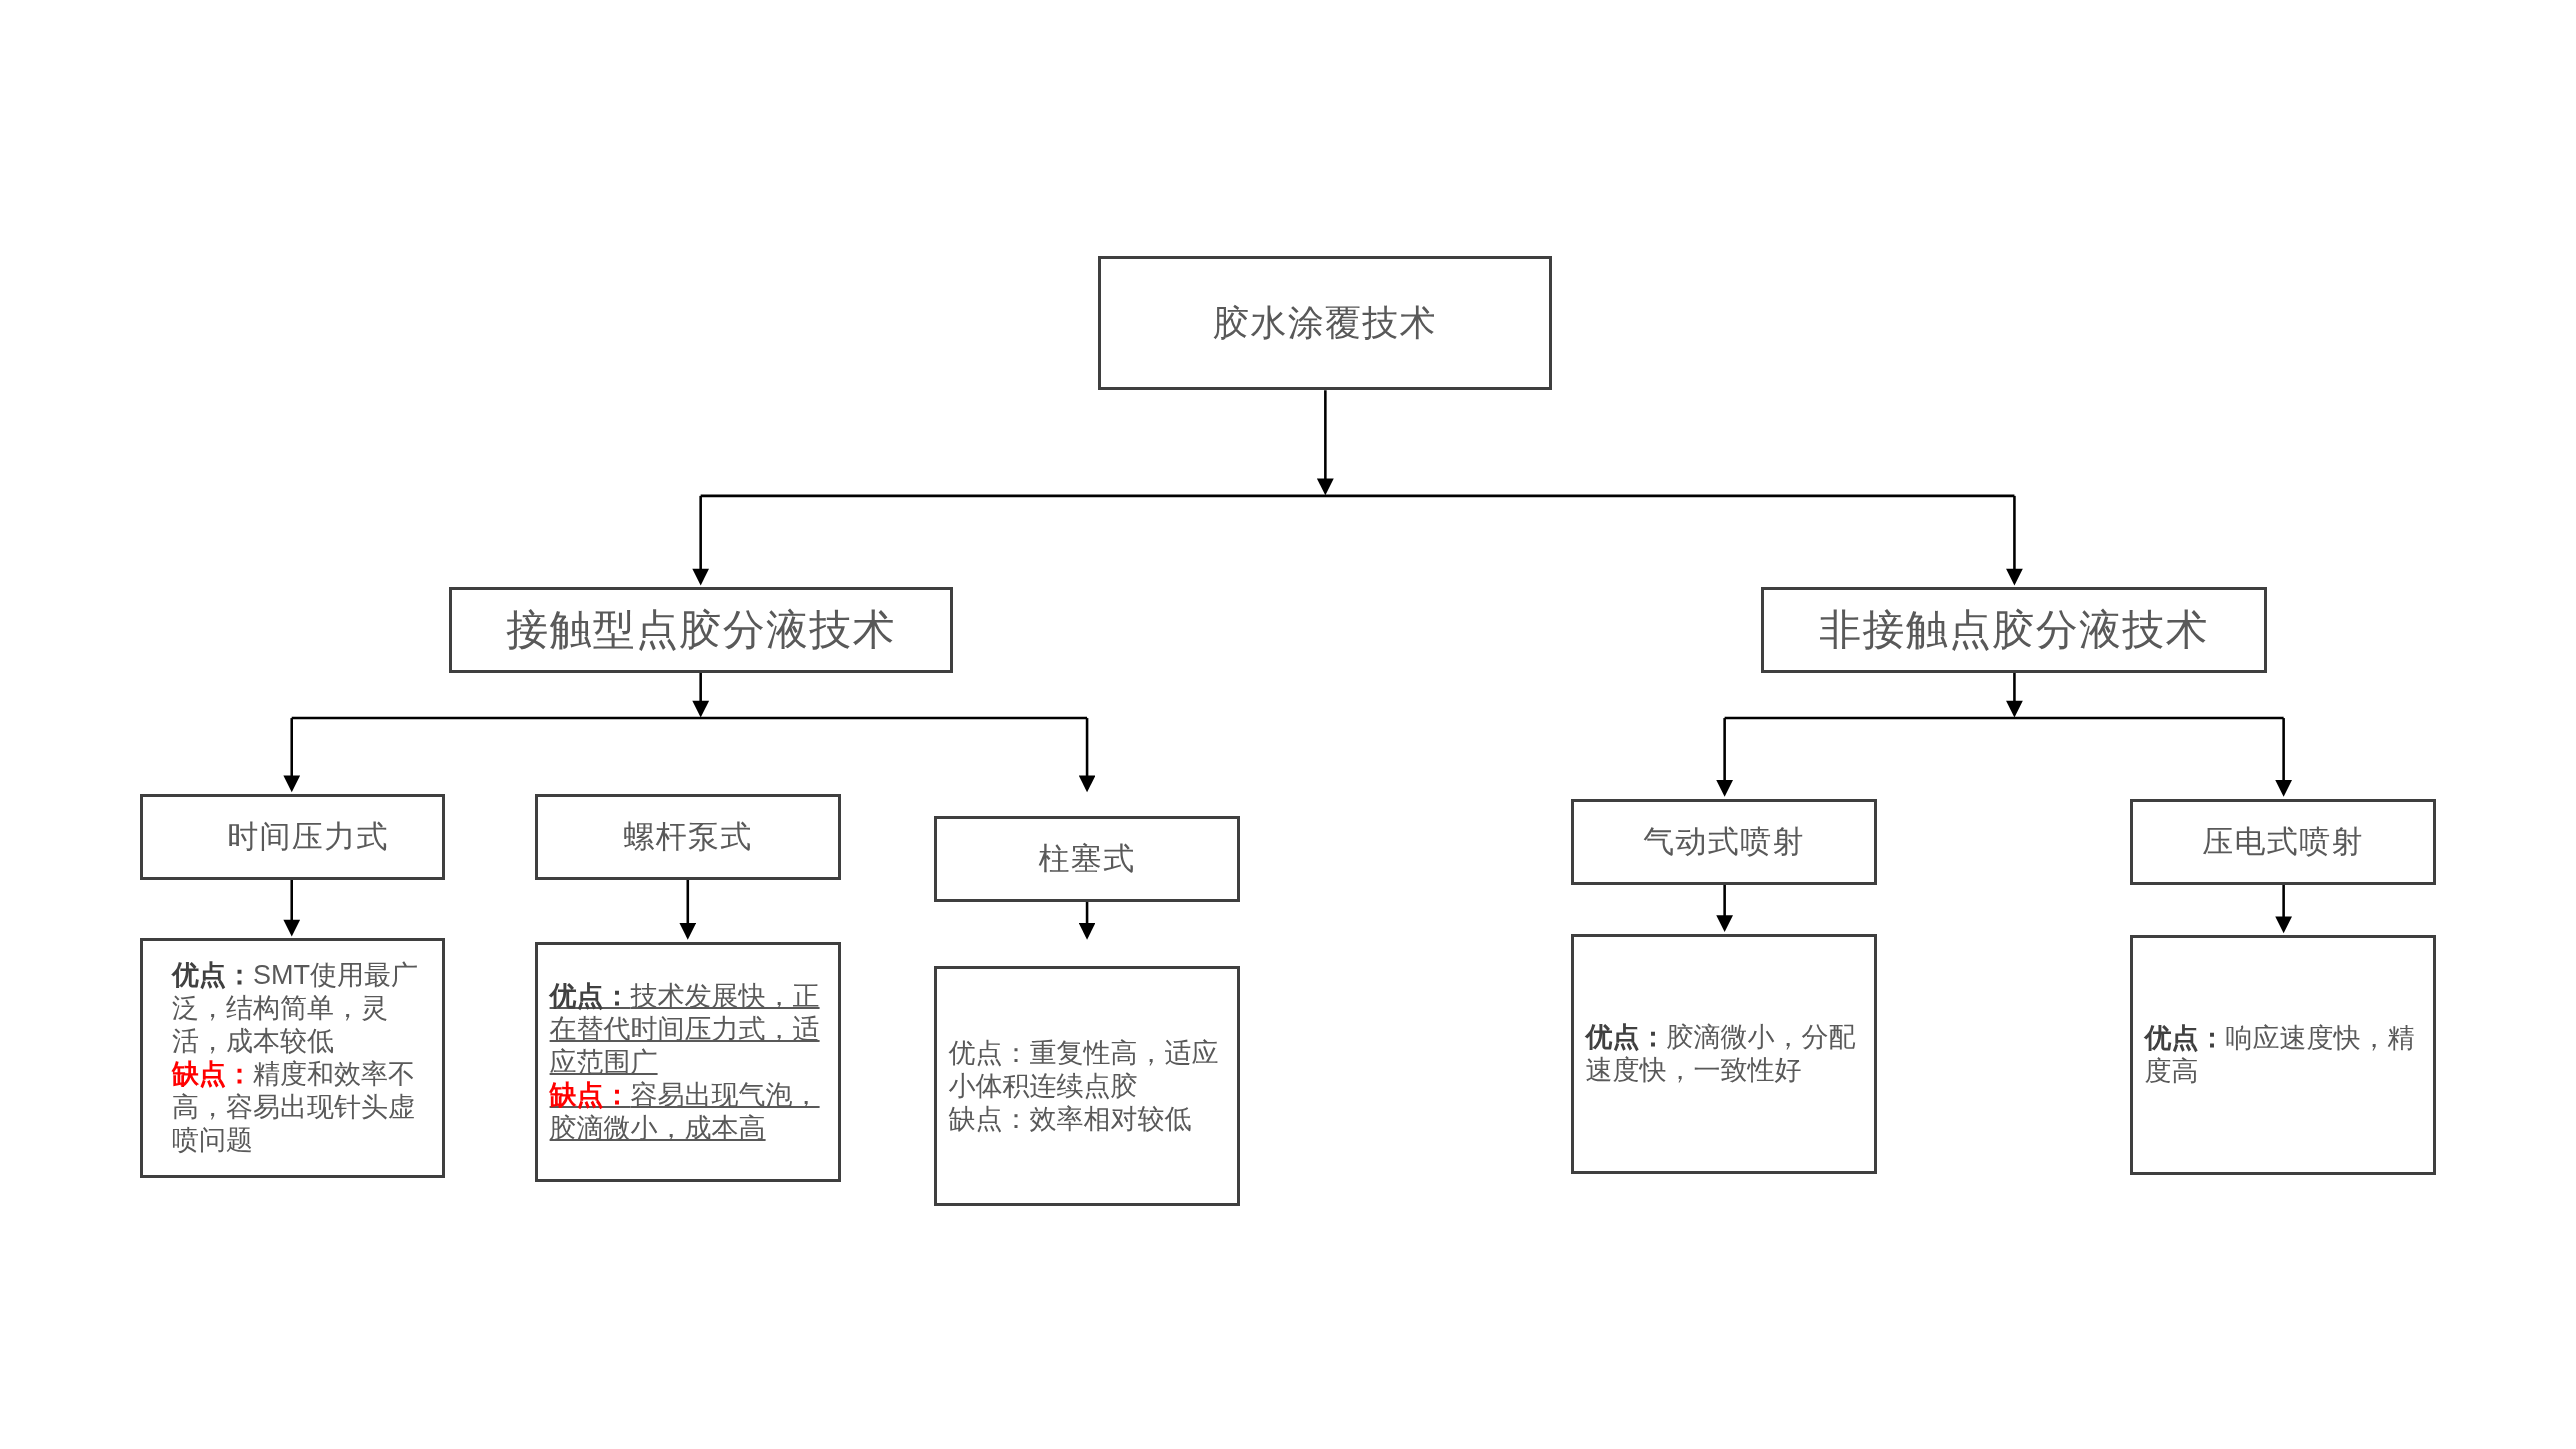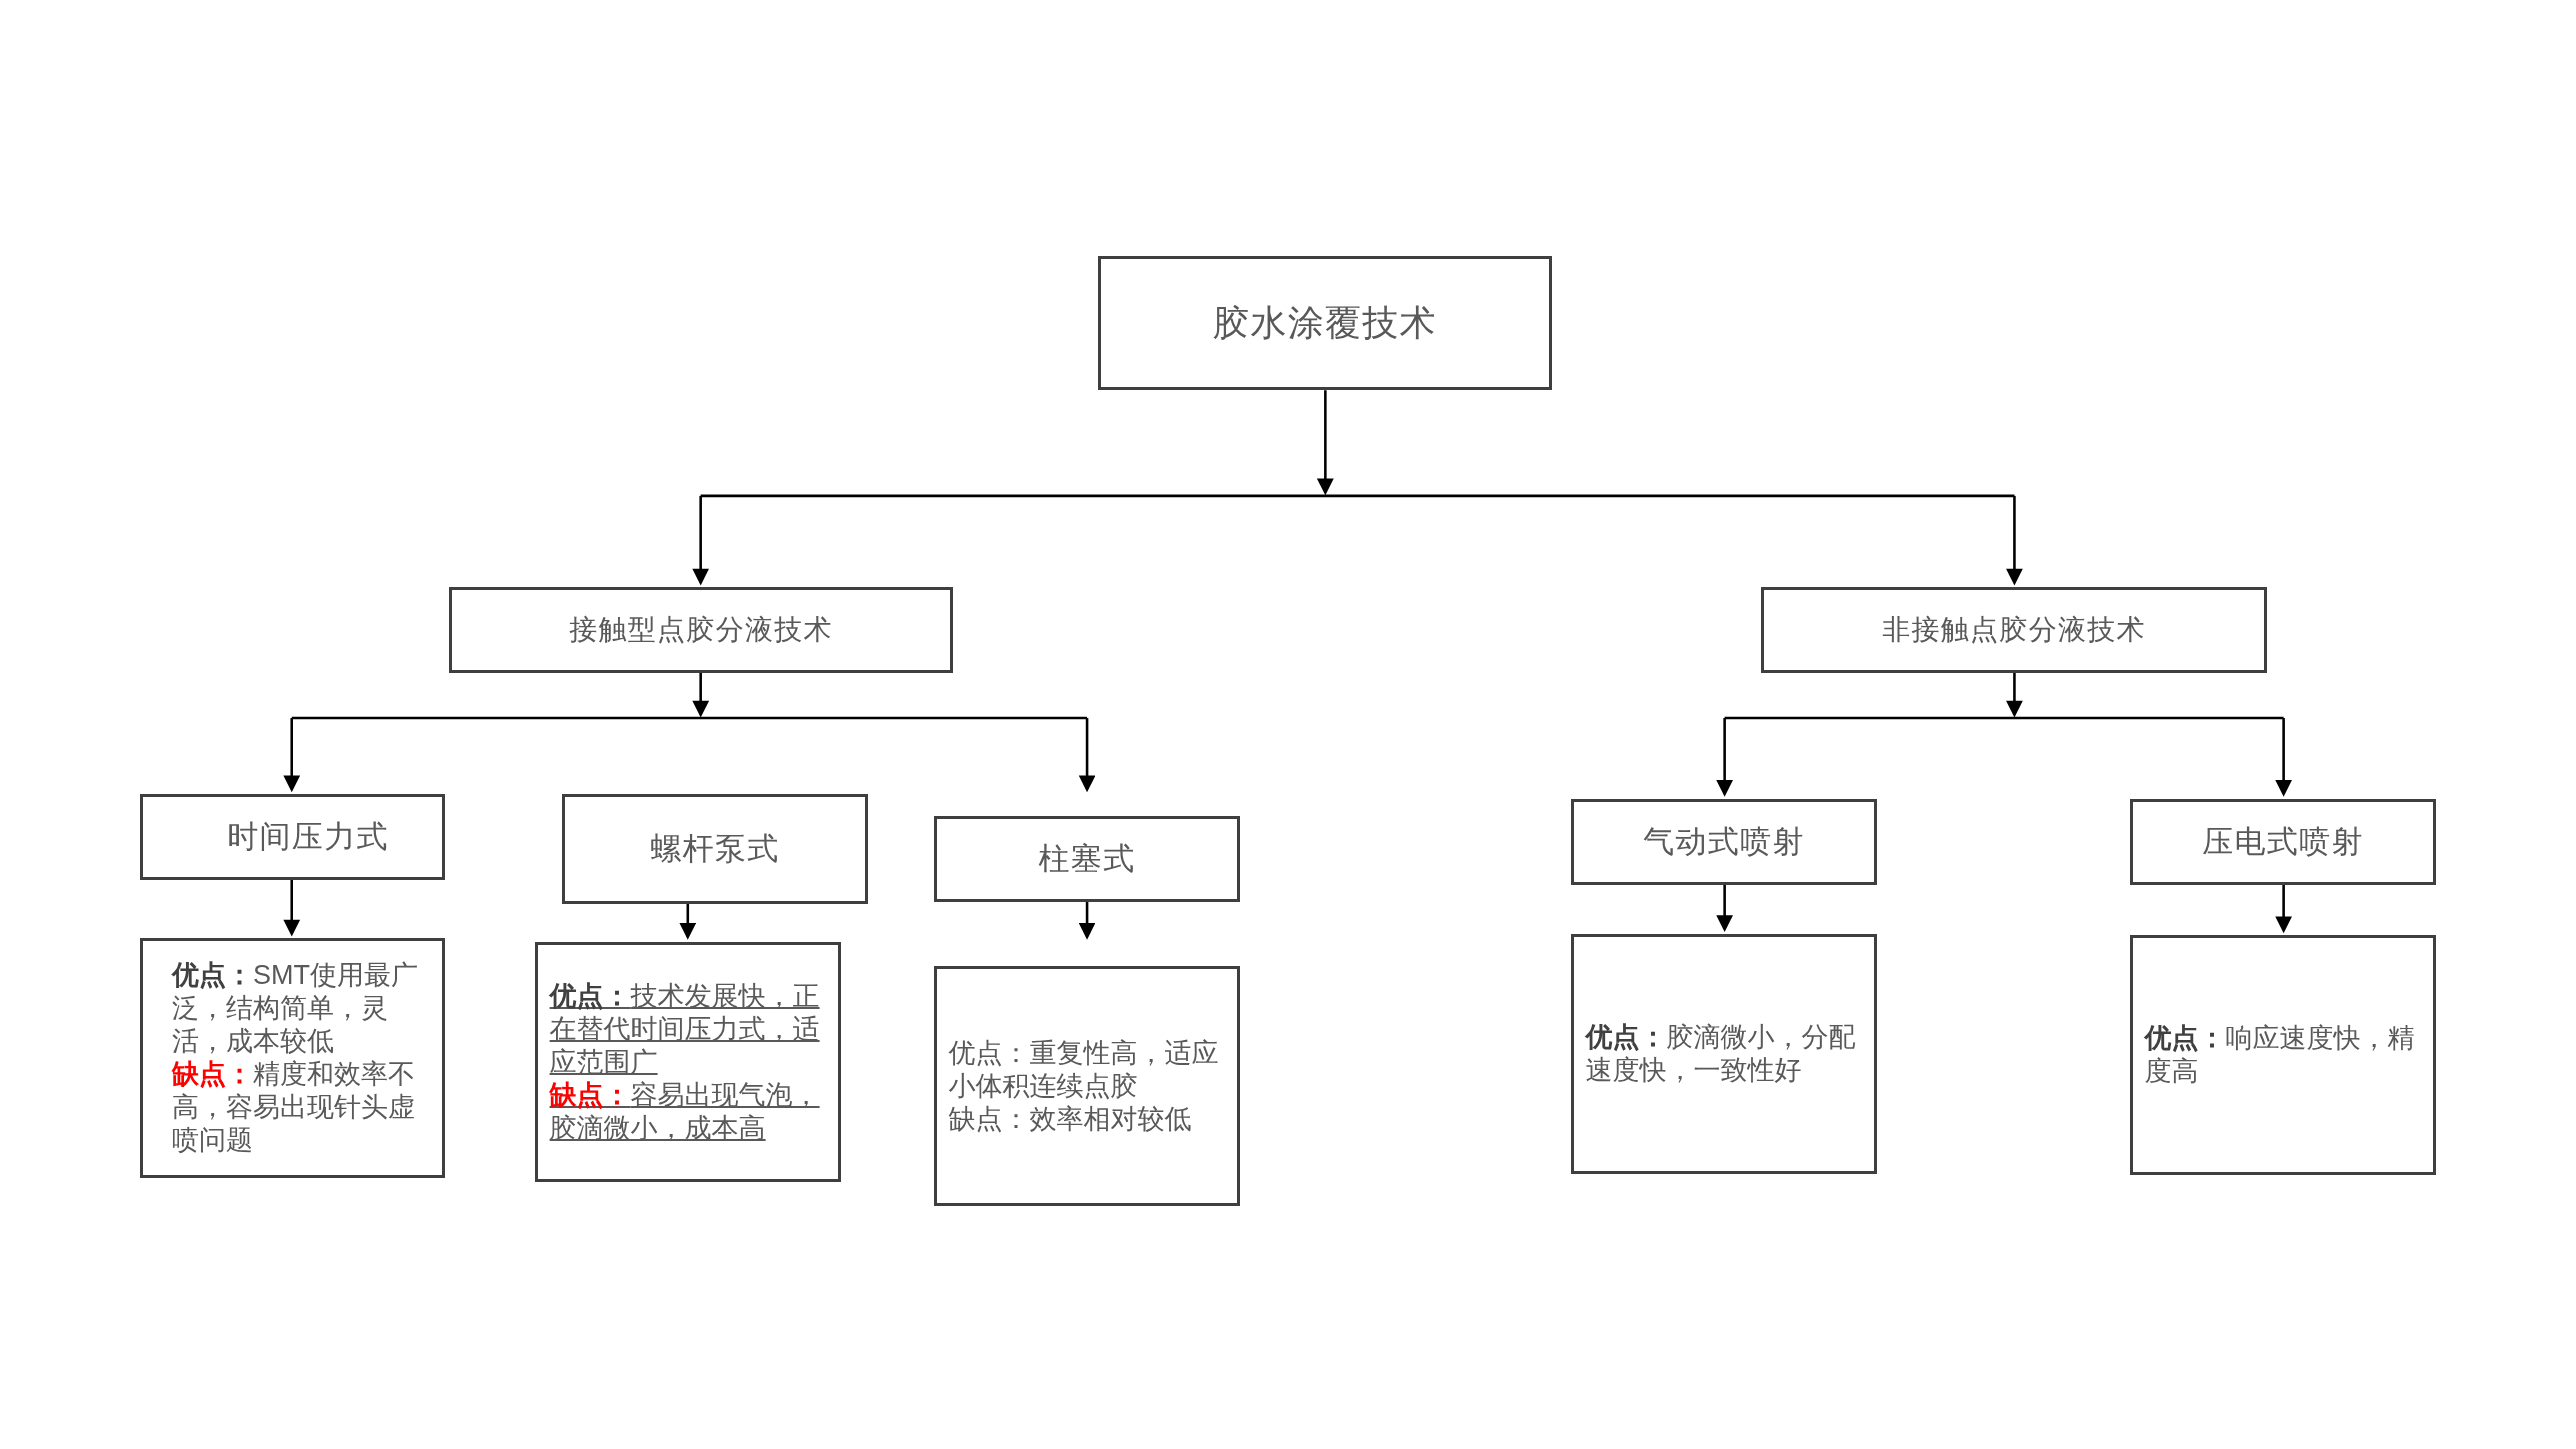--- a/index.html
+++ b/index.html
@@ -28,27 +28,27 @@
     position:absolute;
     background:var(--background);
     border:3.9px solid var(--box-border);
     display:flex;align-items:center;justify-content:center;
     color:var(--node-text);
     text-align:center;
     letter-spacing:1.3px;
     white-space:nowrap;
   }
   .lv1{font-size:36px;}
-  .lv2{font-size:28px;}
+  .lv2{font-size:42px;}
   .lv3{font-size:31px;}
   #n-root{left:1098px;top:256px;width:454px;height:134px;}
   #n-contact{left:449px;top:587px;width:504px;height:86px;}
   #n-noncontact{left:1761px;top:587px;width:506px;height:86px;text-align:right;}
   #n-tp{left:140px;top:794px;width:305px;height:86px;padding-left:31px;}
-  #n-sp{left:562px;top:794px;width:306px;height:110px;}
+  #n-sp{left:535px;top:794px;width:306px;height:86px;}
   #n-pi{left:934px;top:794px;width:306px;height:86px;margin-top:22px;}
   #n-pn{left:1571px;top:799px;width:306px;height:86px;}
   #n-pz{left:2130px;top:799px;width:306px;height:86px;}
   .detail{
     position:absolute;
     background:var(--background);
     border:3.9px solid var(--box-border);
     display:flex;flex-direction:column;justify-content:center;align-items:flex-start;
     padding:6.4px 11.6px;
     font-size:27px;

